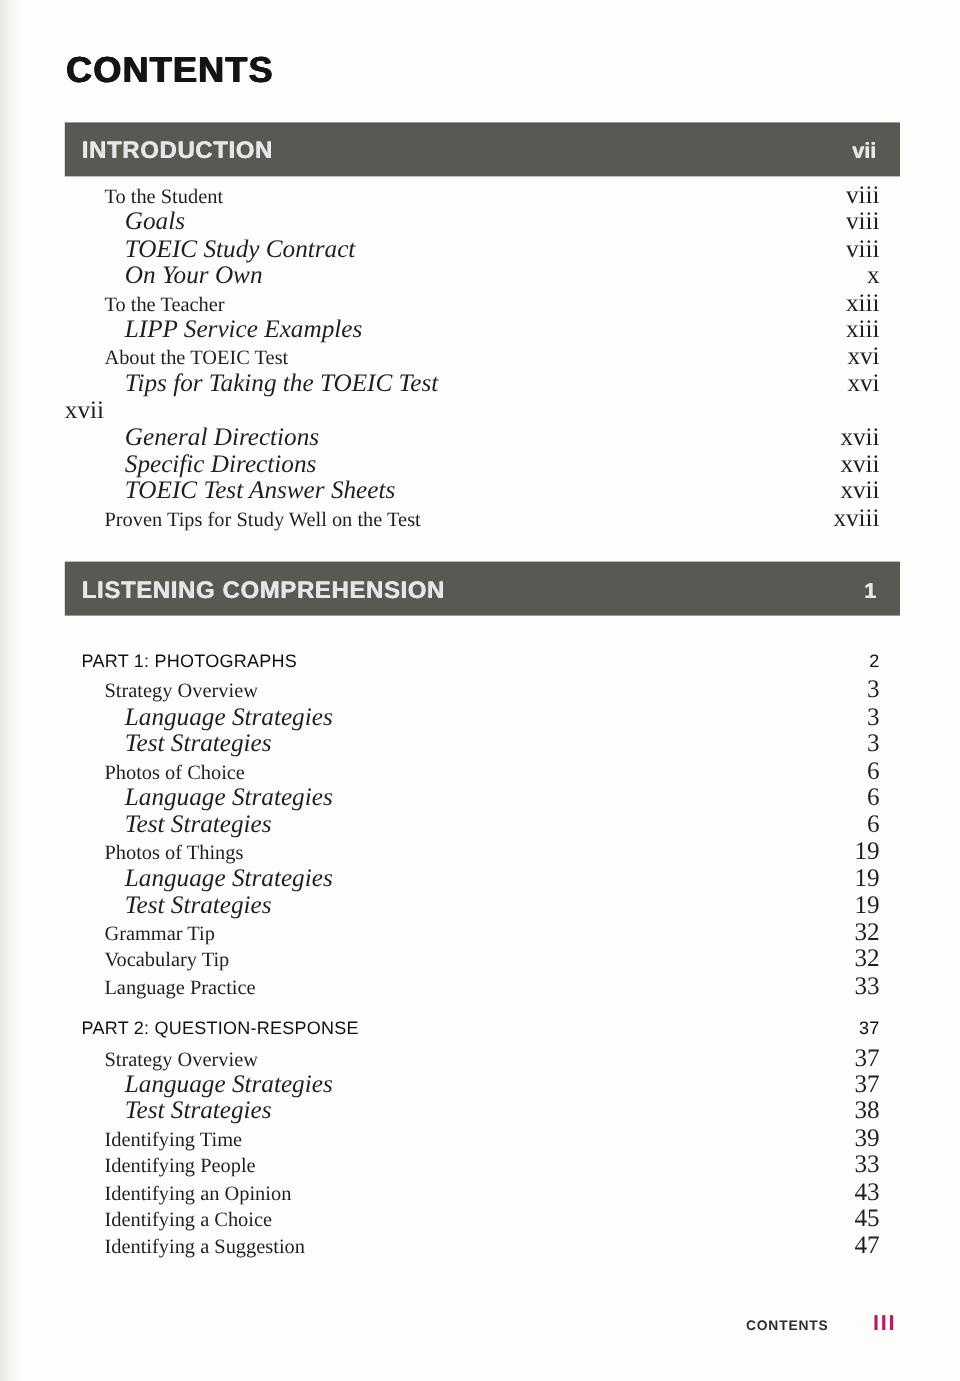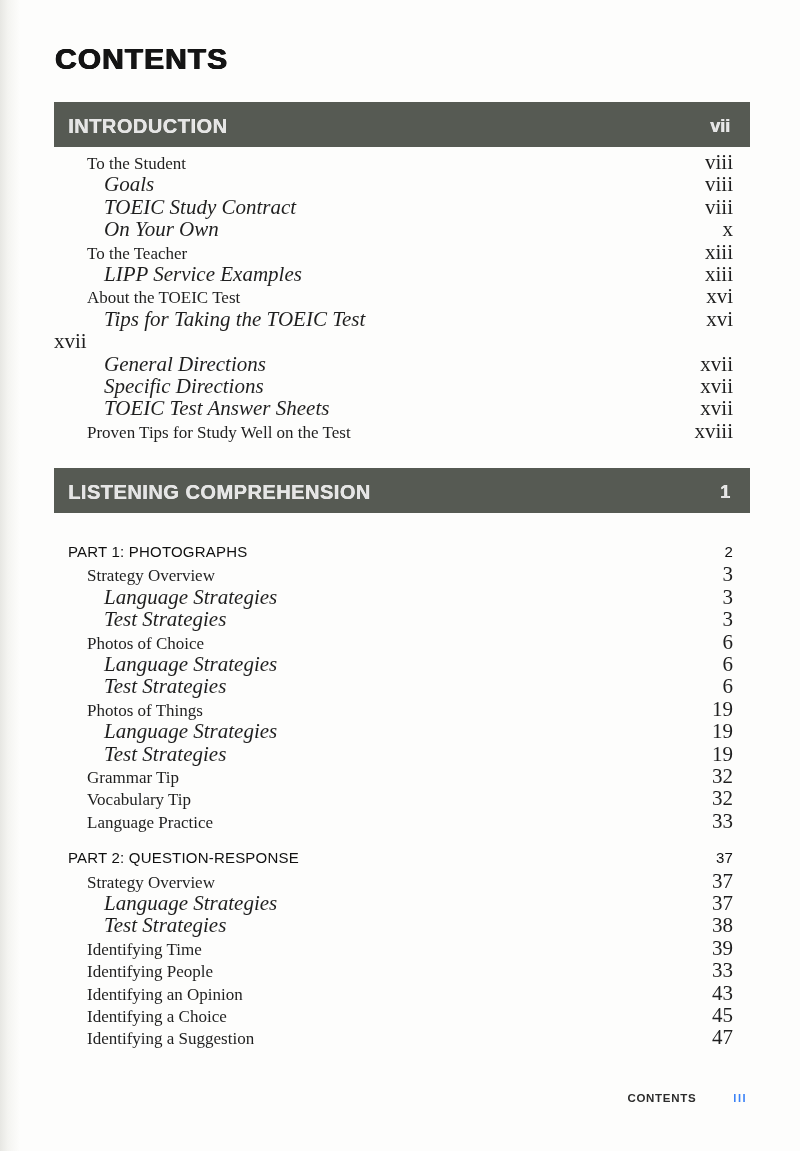--- a/index.html
+++ b/index.html
@@ -64,21 +64,21 @@
   }
   .part-header .lbl { padding-left:14px; }
   .part-header .pg { padding-right:17px; font-size:15px; }
   .footer {
     position:absolute; left:54px; top:1092px; width:696px;
     display:flex; justify-content:flex-end; align-items:baseline;
     gap:37px; padding-right:3px; box-sizing:border-box;
     font-family:"Liberation Sans", sans-serif; font-weight:bold;
   }
   .footer .f-label { font-size:11.5px; letter-spacing:0.7px; color:#2c2c2c; }
-  .footer .f-page { font-size:11px; letter-spacing:1.5px; color:#3b82f6;text-align:center; }
+  .footer .f-page { font-size:18px; letter-spacing:1.5px; color:#be185d;text-align:center; }
 </style>
 </head>
 <body>
 
 <div class="page-edge"></div>
 
 <div class="content">
 
   <h1 class="doc-title">CONTENTS</h1>
 

